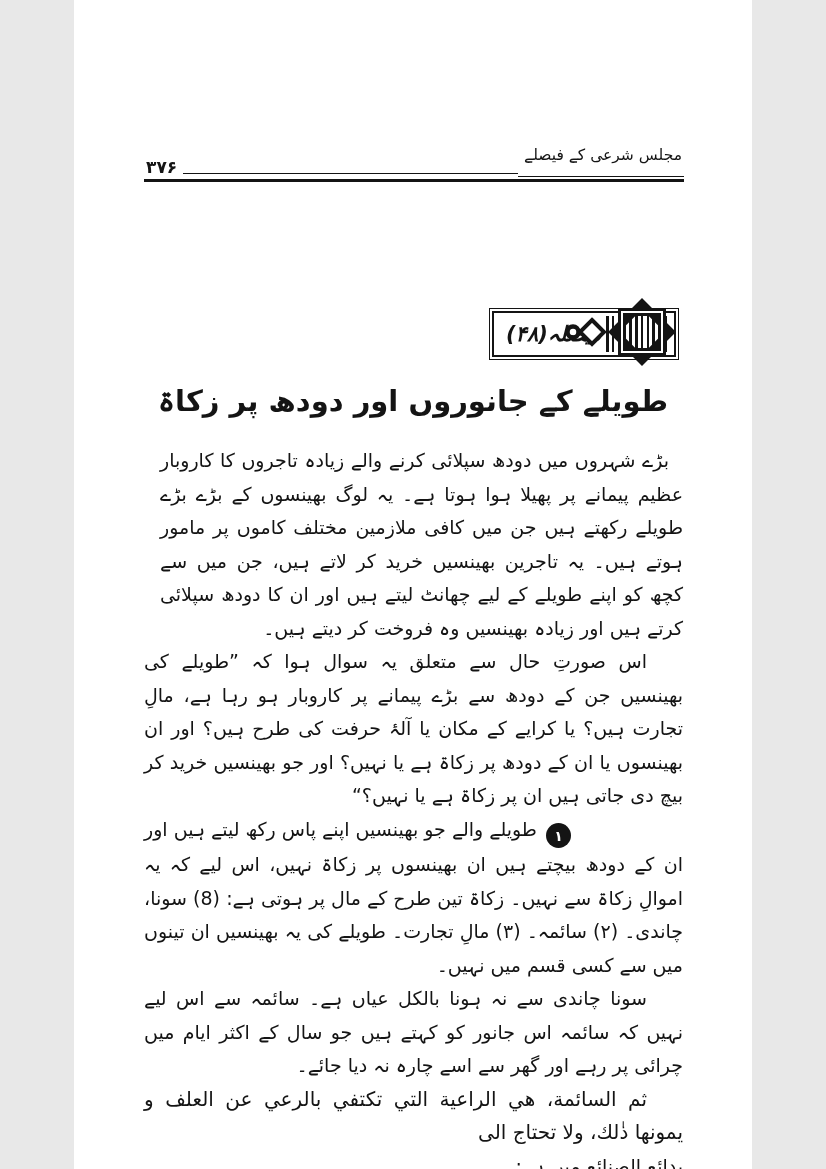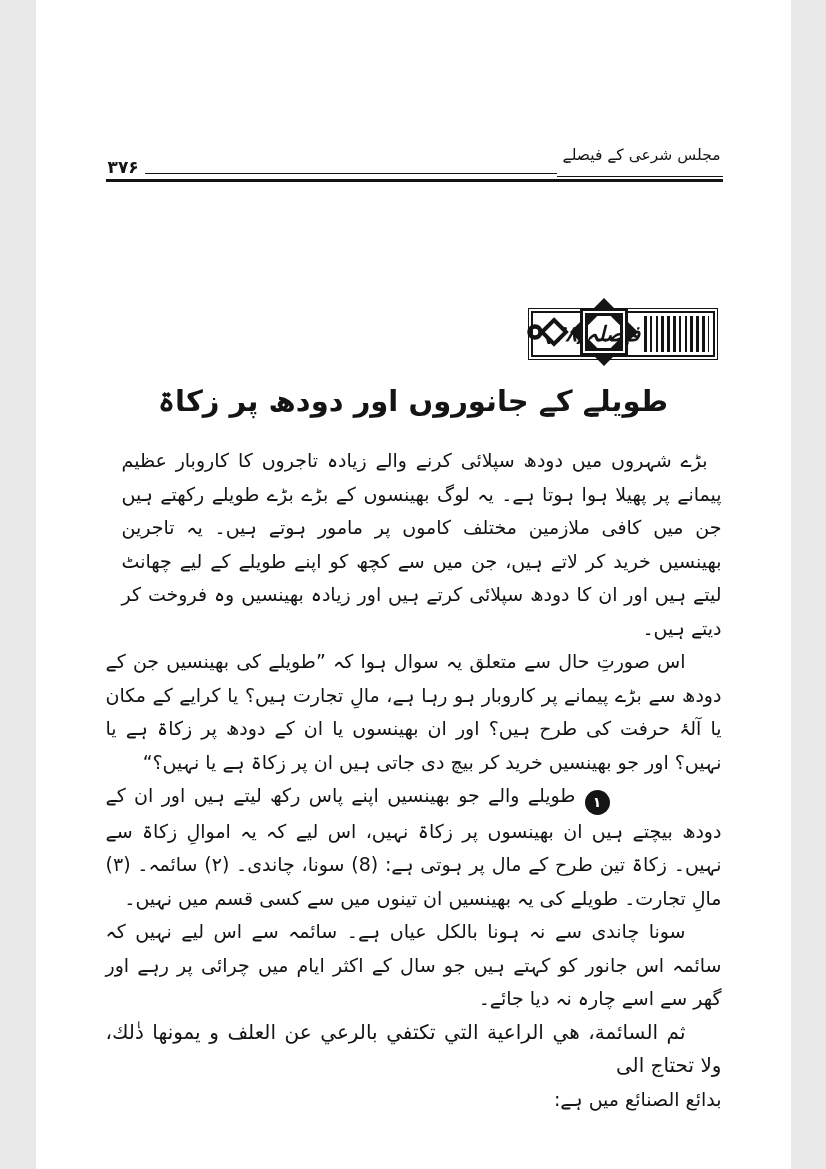--- a/index.html
+++ b/index.html
@@ -1,19 +1,19 @@
 <!DOCTYPE html>
 <html lang="ur"><head>
 <meta charset="utf-8">
 <style>
   * { margin: 0; padding: 0; box-sizing: border-box; }
   html, body { background: #e8e8e8; }
   .page {
     position: relative;
-    width: 755px;
+    width: 678px;
     height: 1169px;
     margin: 0 auto;
     background: #ffffff;
     color: #141414;
     font-family: "DejaVu Sans", sans-serif;
     overflow: hidden;
   }
 
   
   .header-wrap { position: absolute; top: 146px; left: 70px; right: 68px; }

